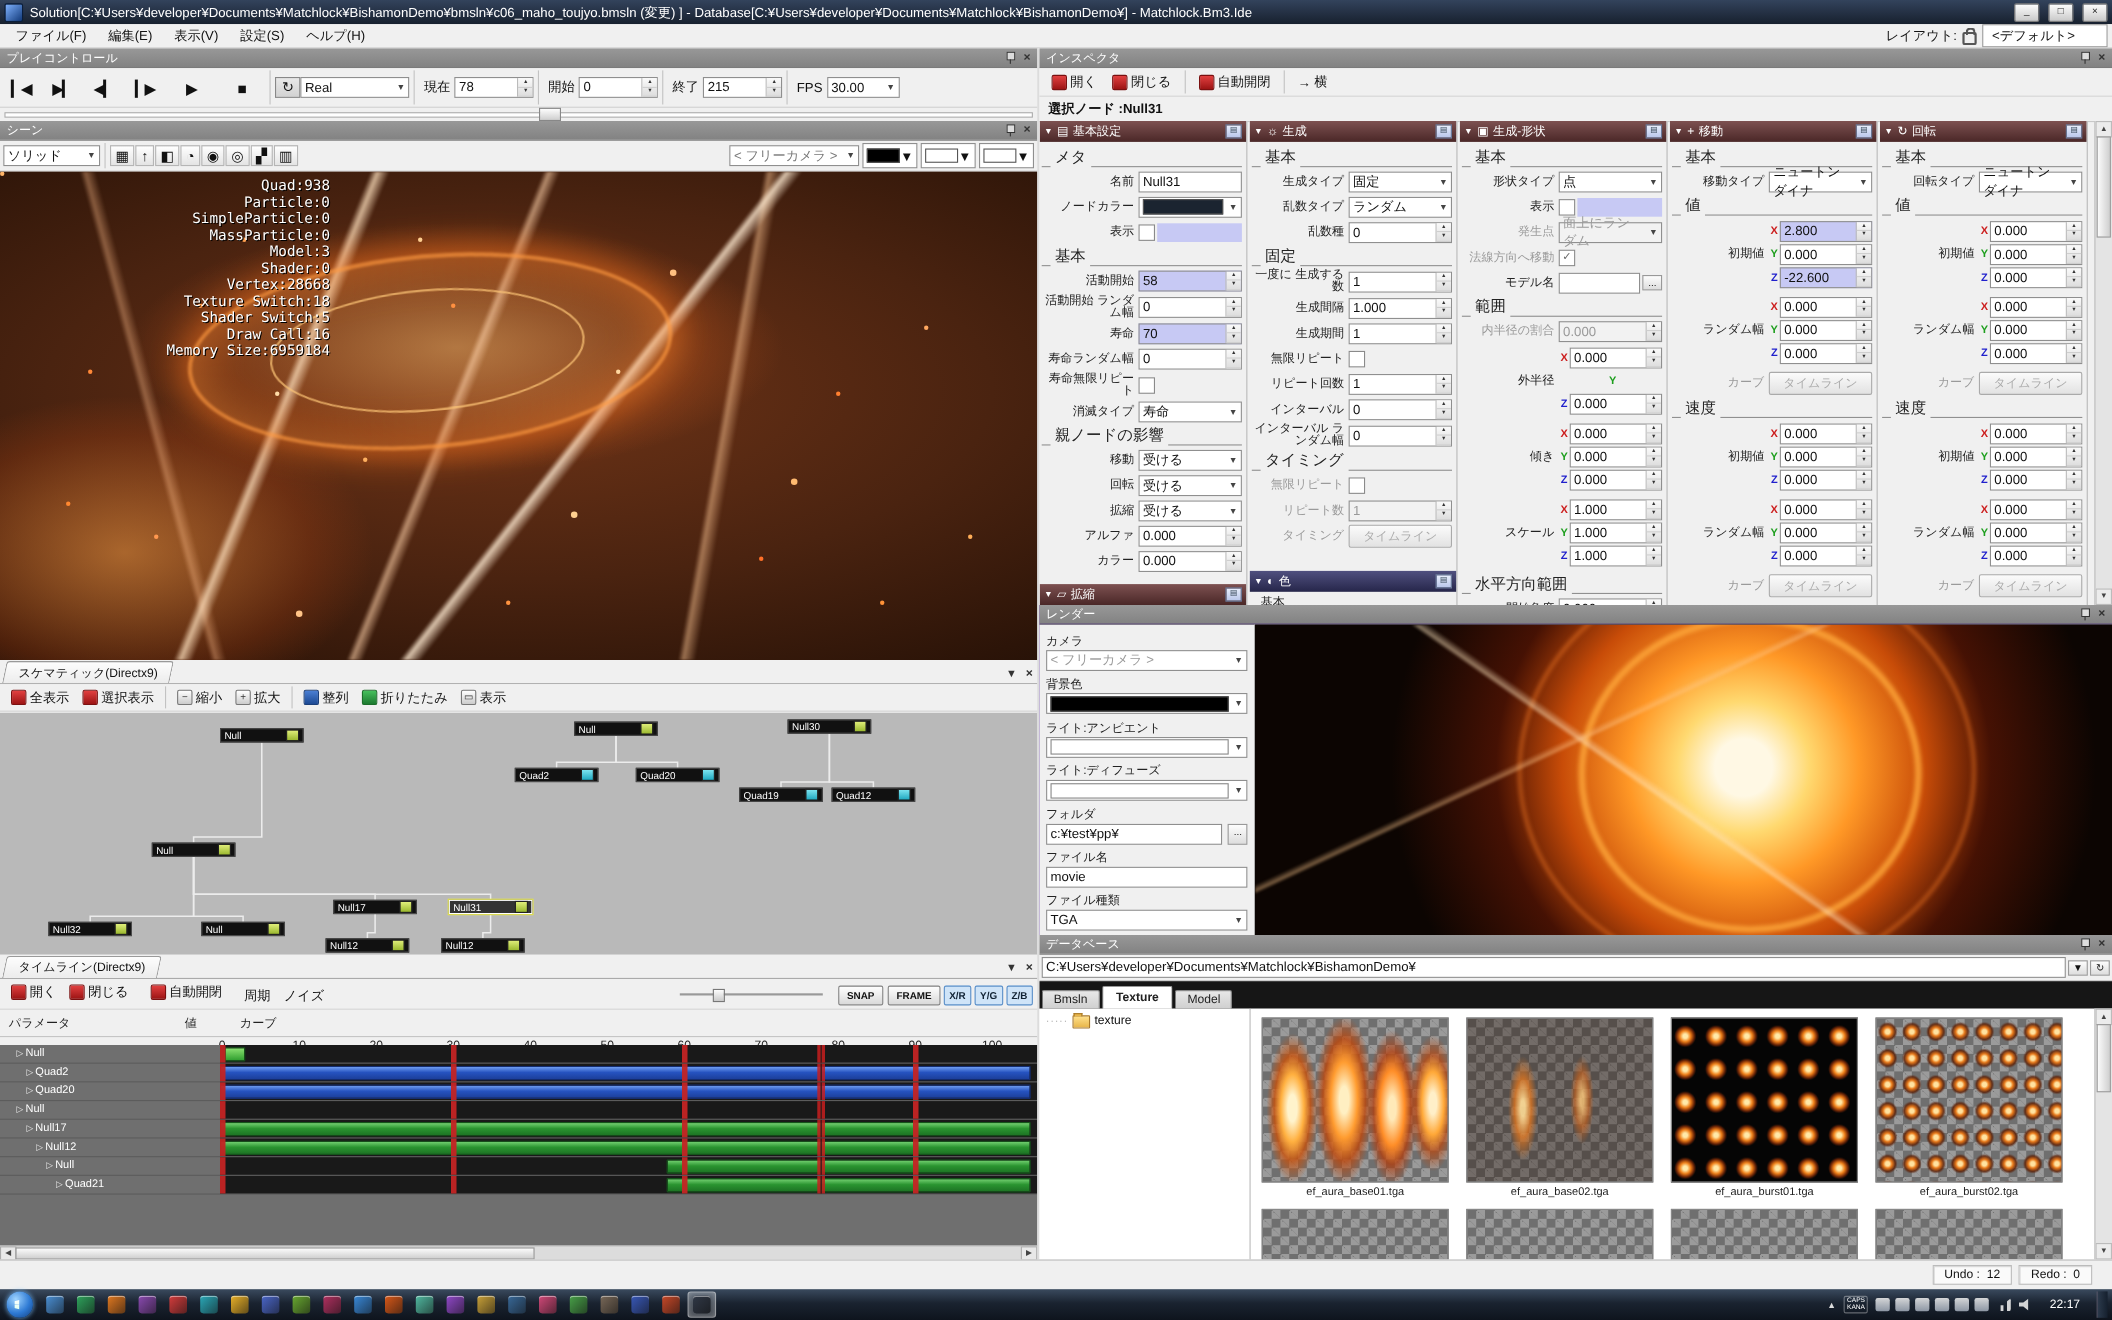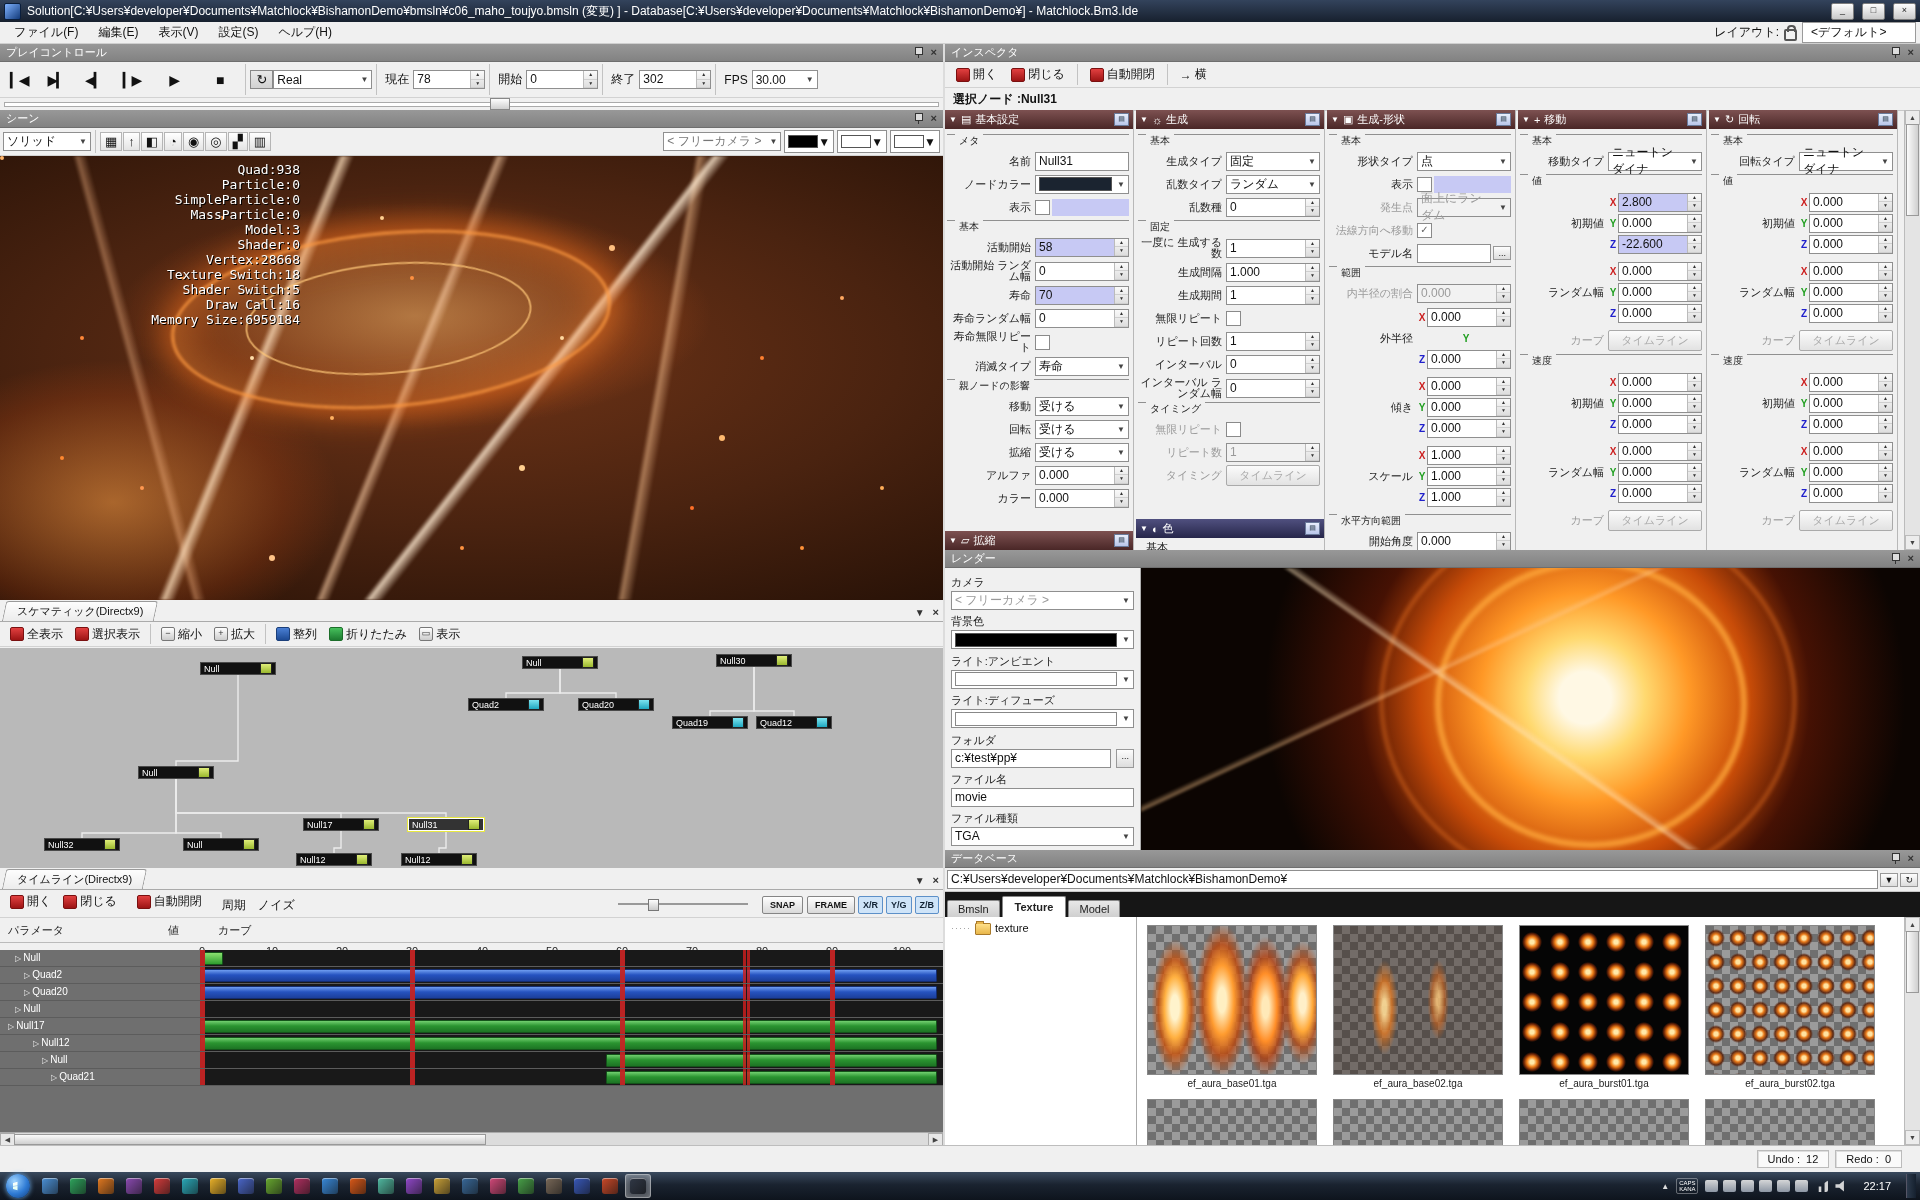--- a/index.html
+++ b/index.html
@@ -133,21 +133,21 @@
   .ins-tools .tlabel{font-size:12px;}
   .selrow{height:22px;display:flex;align-items:center;padding:0 8px;font-weight:bold;border-bottom:1px solid #c8c8c8;background:#f0f0f0;}
   .icolumns{position:absolute;left:0;top:66px;right:16px;bottom:0;display:flex;gap:2px;overflow:hidden;}
   .icol{width:188px;flex:0 0 188px;background:#f0f0f0;border-right:1px solid #b8b8b8;display:flex;flex-direction:column;overflow:hidden;}
   .ihdr{height:19px;display:flex;align-items:center;gap:4px;padding:0 4px;color:#fff;font-size:11px;flex:0 0 19px;}
   .ihdr.maroon{background:linear-gradient(#7d5151,#4a2727);}
   .ihdr.navy{background:linear-gradient(#50507f,#26264a);}
   .ihdr .car{font-size:8px;}
   .ihdr .note{margin-left:auto;width:13px;height:11px;background:linear-gradient(#e8eefc,#b9c6ea);border:1px solid #6a7a9a;font-size:7px;line-height:10px;text-align:center;color:#345;}
   .ibody{flex:1;padding:2px 4px 0 2px;overflow:hidden;}
-  .igtitle{display:flex;align-items:flex-start;gap:4px;font-size:10px;color:#222;margin:3px 0 2px 0;}
+  .igtitle{display:flex;align-items:flex-end;gap:4px;font-size:14px;color:#222;margin:3px 0 2px 0;}
   .igtitle::before{content:"";width:8px;border-top:1px solid #909090;}
   .igtitle::after{content:"";flex:1;border-top:1px solid #909090;}
   .irow{display:flex;align-items:center;margin:3px 0;min-height:20px;}
   .irow .ilabel{width:84px;text-align:right;padding-right:4px;font-size:11px;color:#222;line-height:11px;flex:0 0 84px;}
   .irow .ictl{flex:1;display:flex;align-items:center;min-width:0;}
   .irow .ictl .spinbox,.irow .ictl .ddbox{flex:1;min-width:0;}
   .dis .ilabel{color:#9a9a9a;}
   .dis .ddbox,.dis .spinbox{color:#9a9a9a;background:#f2f2f2;}
   .cbox{width:13px;height:13px;border:1px solid #8a8a8a;background:#fff;font-size:10px;line-height:12px;text-align:center;color:#666;}
   .hlstrip{flex:1;height:17px;margin-left:2px;background:#c7c9f4;}
@@ -290,21 +290,21 @@
       <span class="spinbox" style="width:72px">
         <span class="val">0</span>
           <span class="spinner">
             <span>▲</span>
             <span>▼</span>
           </span>
       </span>
       <span class="sep"></span>
       <span style="padding:0 4px">終了</span>
       <span class="spinbox" style="width:72px">
-        <span class="val">302</span>
+        <span class="val">215</span>
           <span class="spinner">
             <span>▲</span>
             <span>▼</span>
           </span>
       </span>
       <span class="sep"></span>
       <span style="padding:0 4px">FPS</span>
       <span class="ddbox" style="width:66px">
         <span>30.00</span>
           <span class="dar">▼</span>
@@ -621,21 +621,21 @@
           <span class="tree" style="padding-left: 15px;"><span class="exp">▷</span><span>Null</span></span>
           <span class="trackarea">
             <span class="tl-marker" style="left: 0px;"></span>
             <span class="tl-marker" style="left: 210px;"></span>
             <span class="tl-marker" style="left: 420px;"></span>
             <span class="tl-marker" style="left: 630px;"></span>
             <span class="tl-playline" style="left: 543px;"></span>
           </span>
         </div>
         <div class="tl-row">
-          <span class="tree" style="padding-left: 8px;"><span class="exp">▷</span><span>Null17</span></span>
+          <span class="tree" style="padding-left: 24px;"><span class="exp">▷</span><span>Null17</span></span>
           <span class="trackarea">
             <span class="bar green" style="left: 0px; width: 735px;"></span>
             <span class="tl-marker" style="left: 0px;"></span>
             <span class="tl-marker" style="left: 210px;"></span>
             <span class="tl-marker" style="left: 420px;"></span>
             <span class="tl-marker" style="left: 630px;"></span>
             <span class="tl-playline" style="left: 543px;"></span>
           </span>
         </div>
         <div class="tl-row">

